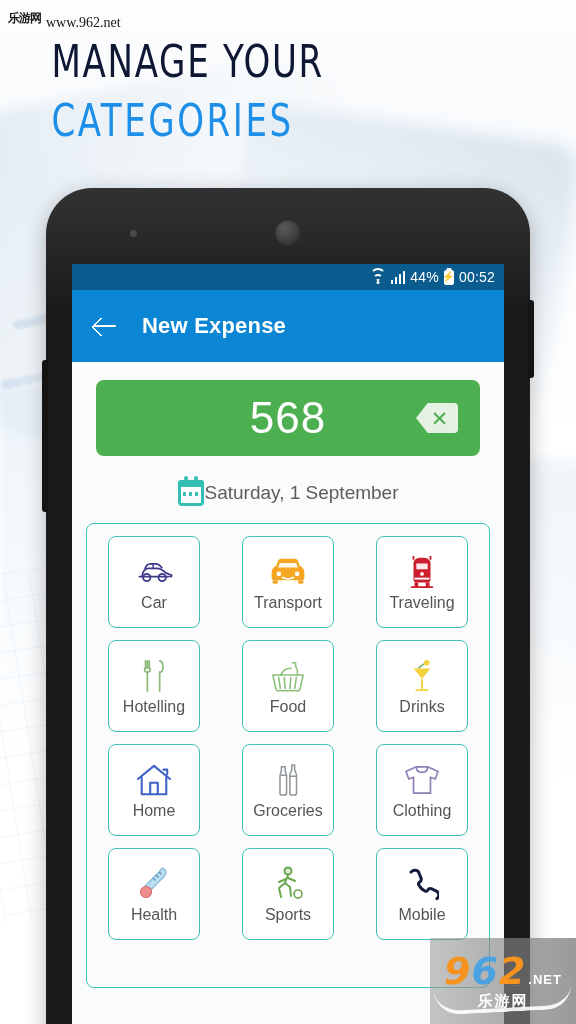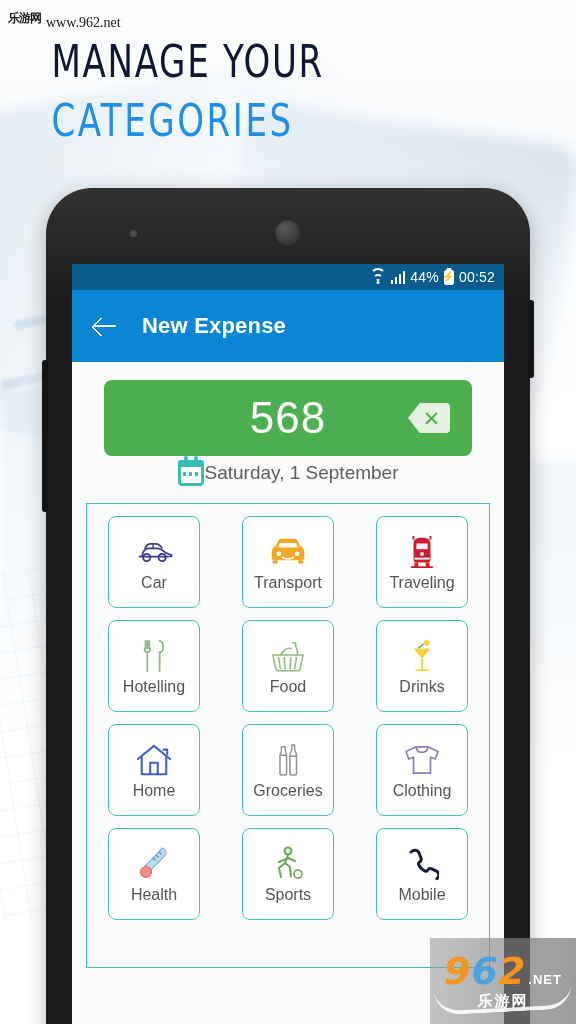--- a/index.html
+++ b/index.html
@@ -158,21 +158,21 @@
   #back-arrow::before {
     content:""; position:absolute; left:2px; top:12px; width:22px; height:2.4px; background:#fff; border-radius:2px;
   }
   #back-arrow::after {
     content:""; position:absolute; left:2px; top:7px; width:12px; height:12px;
     border-left:2.4px solid #fff; border-bottom:2.4px solid #fff; transform:rotate(45deg); border-radius:1px;
   }
   #app-title { color:#fff; font-size:22px; font-weight:700; letter-spacing:.2px; }
 
   
-  #amount-wrap { padding:18px 32px 0; }
+  #amount-wrap { padding:18px 24px 0; }
   #amount-field {
     height:76px; background:#4caf50; border-radius:8px;
     display:flex; align-items:center; justify-content:center; position:relative;
   }
   #amount-value { color:#fff; font-size:44px; font-weight:400; letter-spacing:1px; }
   #clear-btn {
     position:absolute; right:22px; top:50%; transform:translateY(-50%);
     width:42px; height:30px; cursor:pointer;
   }
   #clear-btn .key {
@@ -182,36 +182,36 @@
     border-radius:4px;
   }
   #clear-btn .x {
     position:absolute; left:56%; top:50%; transform:translate(-50%,-50%);
     color:#4caf50; font-size:21px; font-weight:400; line-height:1;
   }
 
   
   #date-row {
     display:flex; align-items:center; justify-content:center; gap:1px;
-    margin-top:4px;
+    margin-top:24px;
   }
   #cal-icon { width:26px; height:26px; border:3px solid #35bfb4; border-radius:4px; position:relative; background:#fff; }
   #cal-icon::before {
     content:""; position:absolute; left:-3px; right:-3px; top:-3px; height:7px; background:#35bfb4;
     border-radius:3px 3px 0 0;
   }
   #cal-icon .tab { position:absolute; top:-7px; width:4px; height:5px; background:#35bfb4; border-radius:2px; }
   #cal-icon .tab.l { left:3px; } #cal-icon .tab.r { right:3px; }
   #cal-icon .dots { position:absolute; left:0; right:0; top:9px; display:flex; justify-content:center; gap:2.5px; }
   #cal-icon .dots i { width:3.5px; height:3.5px; background:#35bfb4; border-radius:.5px; }
   #date-text { font-size:19px; color:#5d5d5d; }
 
   
   #grid-card {
-    margin:17px 14px 0; border:1.5px solid #3fc2b6; border-radius:0;
+    margin:17px 14px 0; border:1.5px solid #3fc2b6; border-radius:8px;
     background:#fafbfb; padding:12px 0 10px;
     height:465px; overflow:hidden;
   }
   .grid-row { display:flex; justify-content:space-around; margin-bottom:12px; }
   .cat-tile {
     width:92px; height:92px; border:1.5px solid #3fc2b6; border-radius:8px; background:#fff;
     display:flex; flex-direction:column; align-items:center; justify-content:center;
     gap:2px; cursor:pointer;
   }
   .cat-icon { width:44px; height:40px; display:flex; align-items:center; justify-content:center; }

